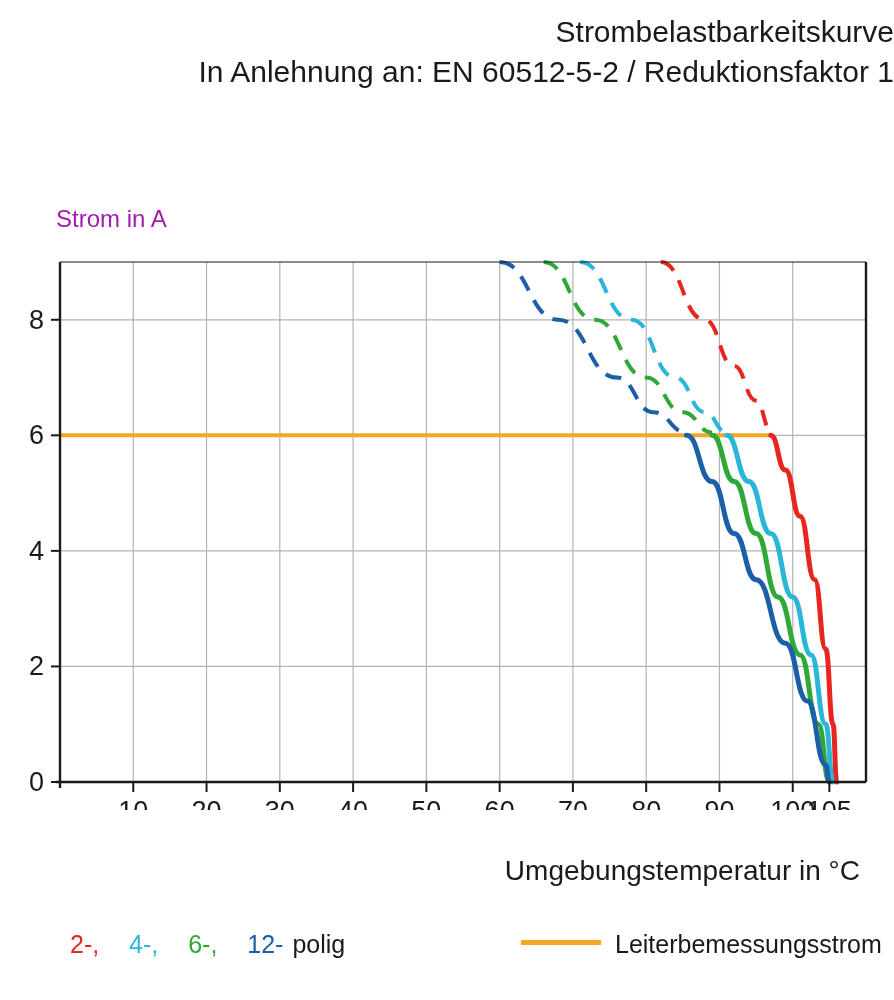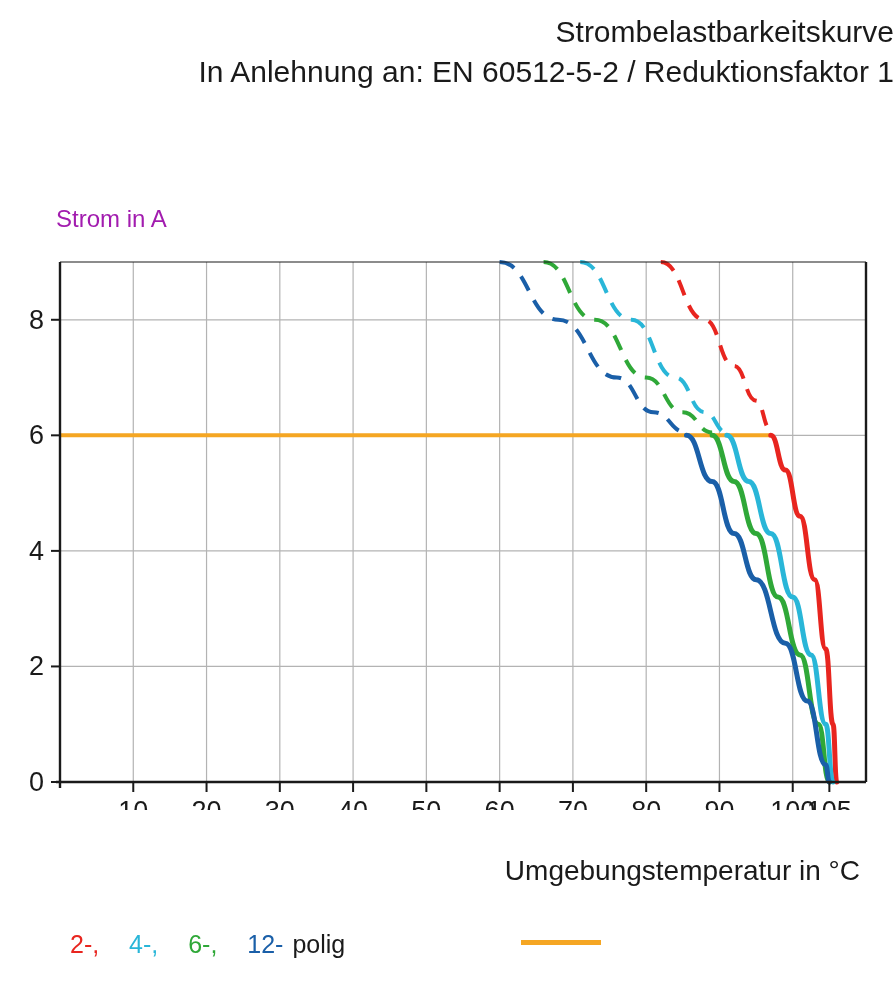--- a/index.html
+++ b/index.html
@@ -162,15 +162,15 @@
     <span style="color:#e8251f">2-,</span>
     <span style="display:inline-block;width:12px"></span>
     <span style="color:#29b6d8">4-,</span>
     <span style="display:inline-block;width:12px"></span>
     <span style="color:#2fa838">6-,</span>
     <span style="display:inline-block;width:12px"></span>
     <span style="color:#1a5fa8">12-</span>
     <span style="color:#1a1a1a">polig</span>
   </div>
   <div class="legend-right">
-    <span class="legend-swatch"></span>
+    <span class="legend-swatch"></span><span>Leiterbemessungsstrom</span>
   </div>
 </div>
 
 </body></html>

